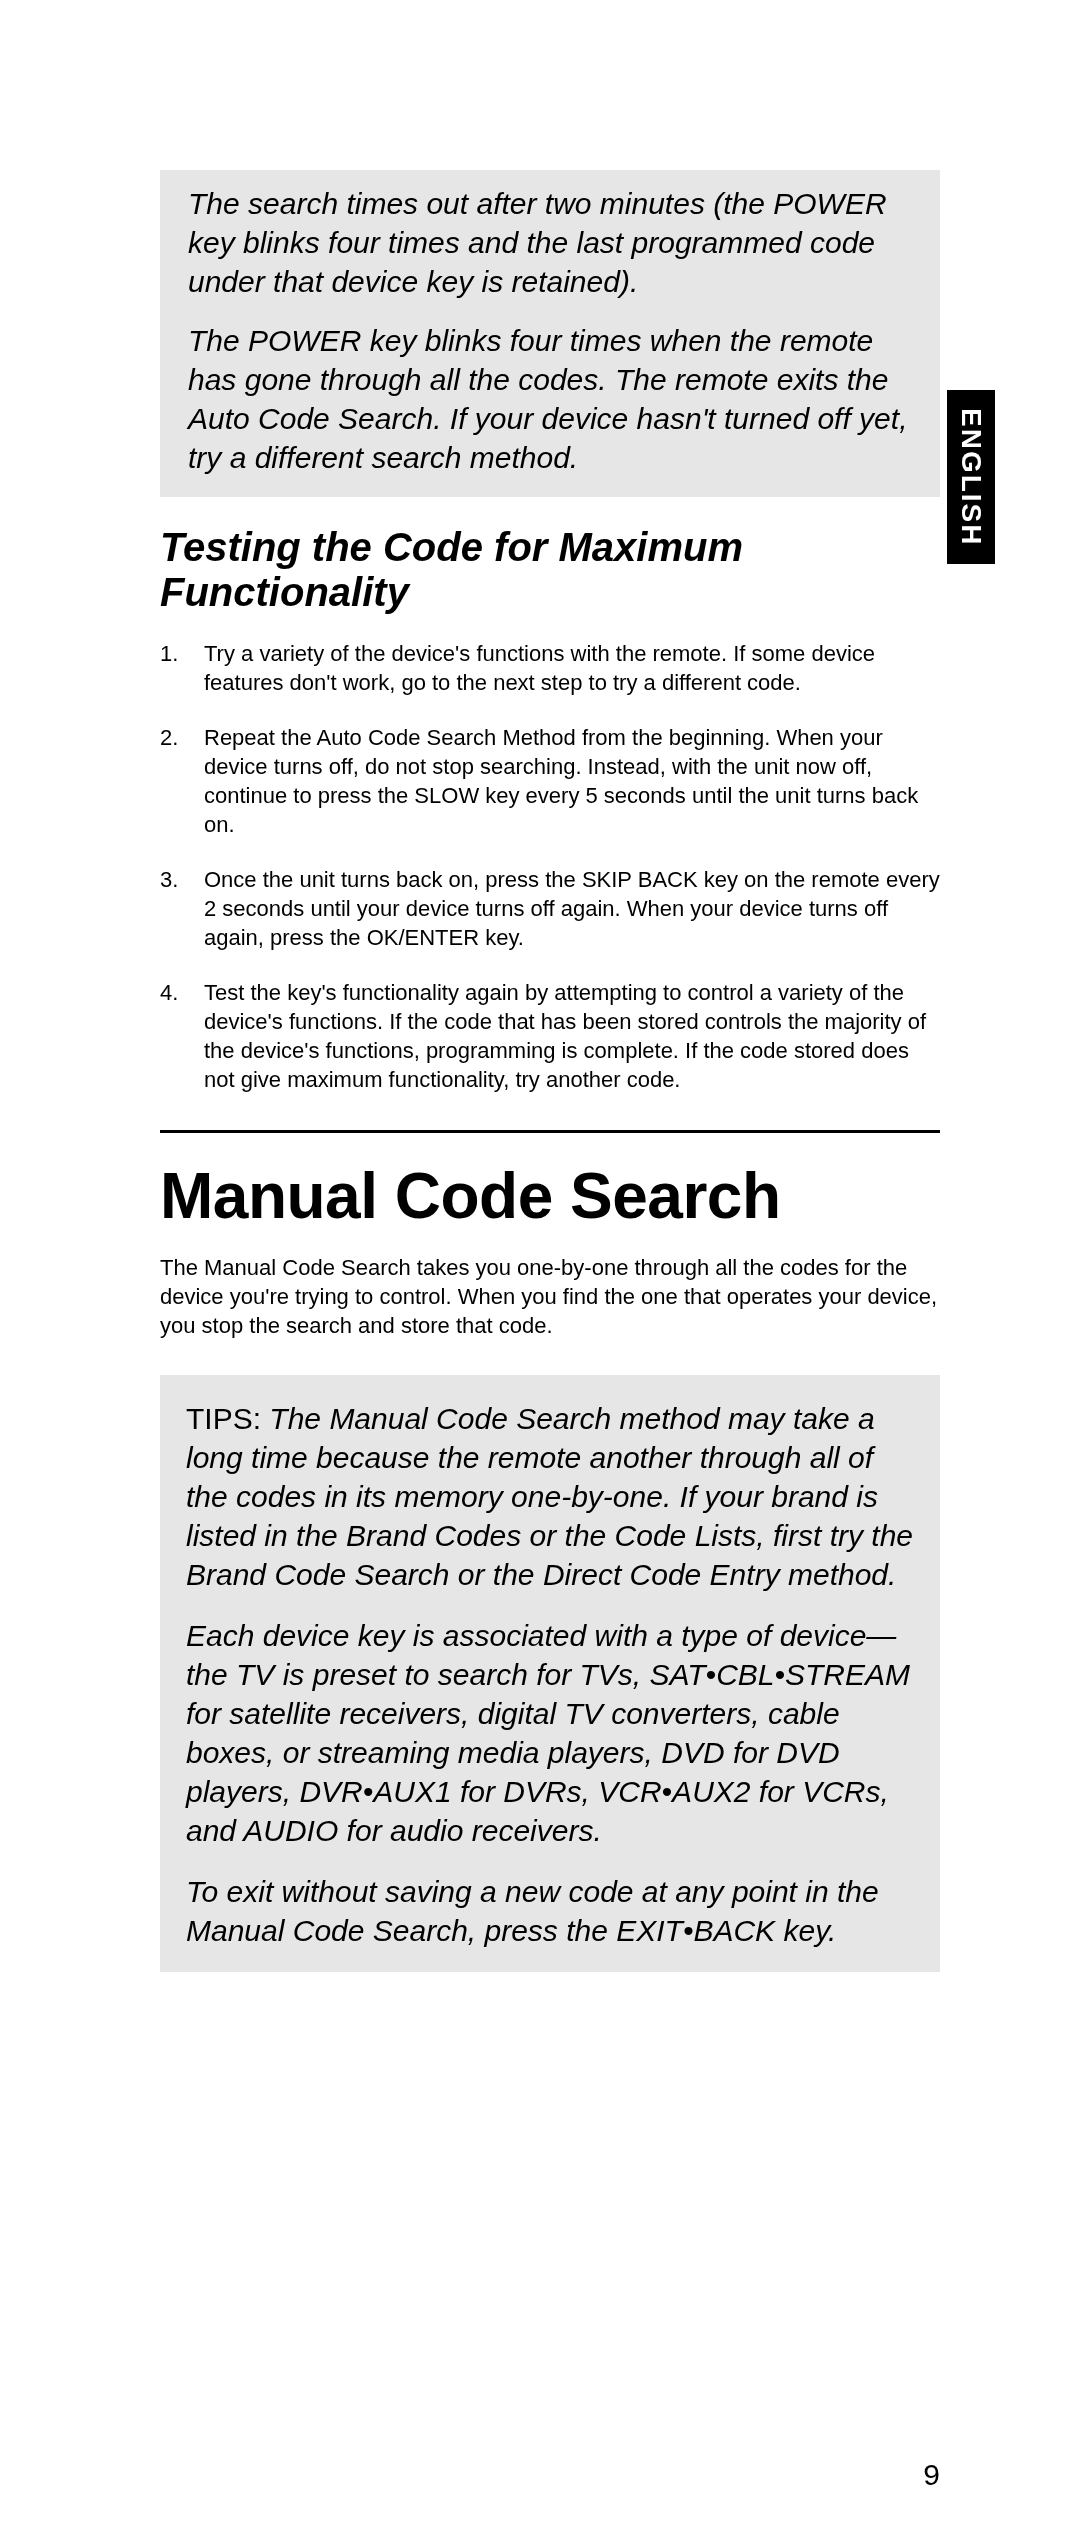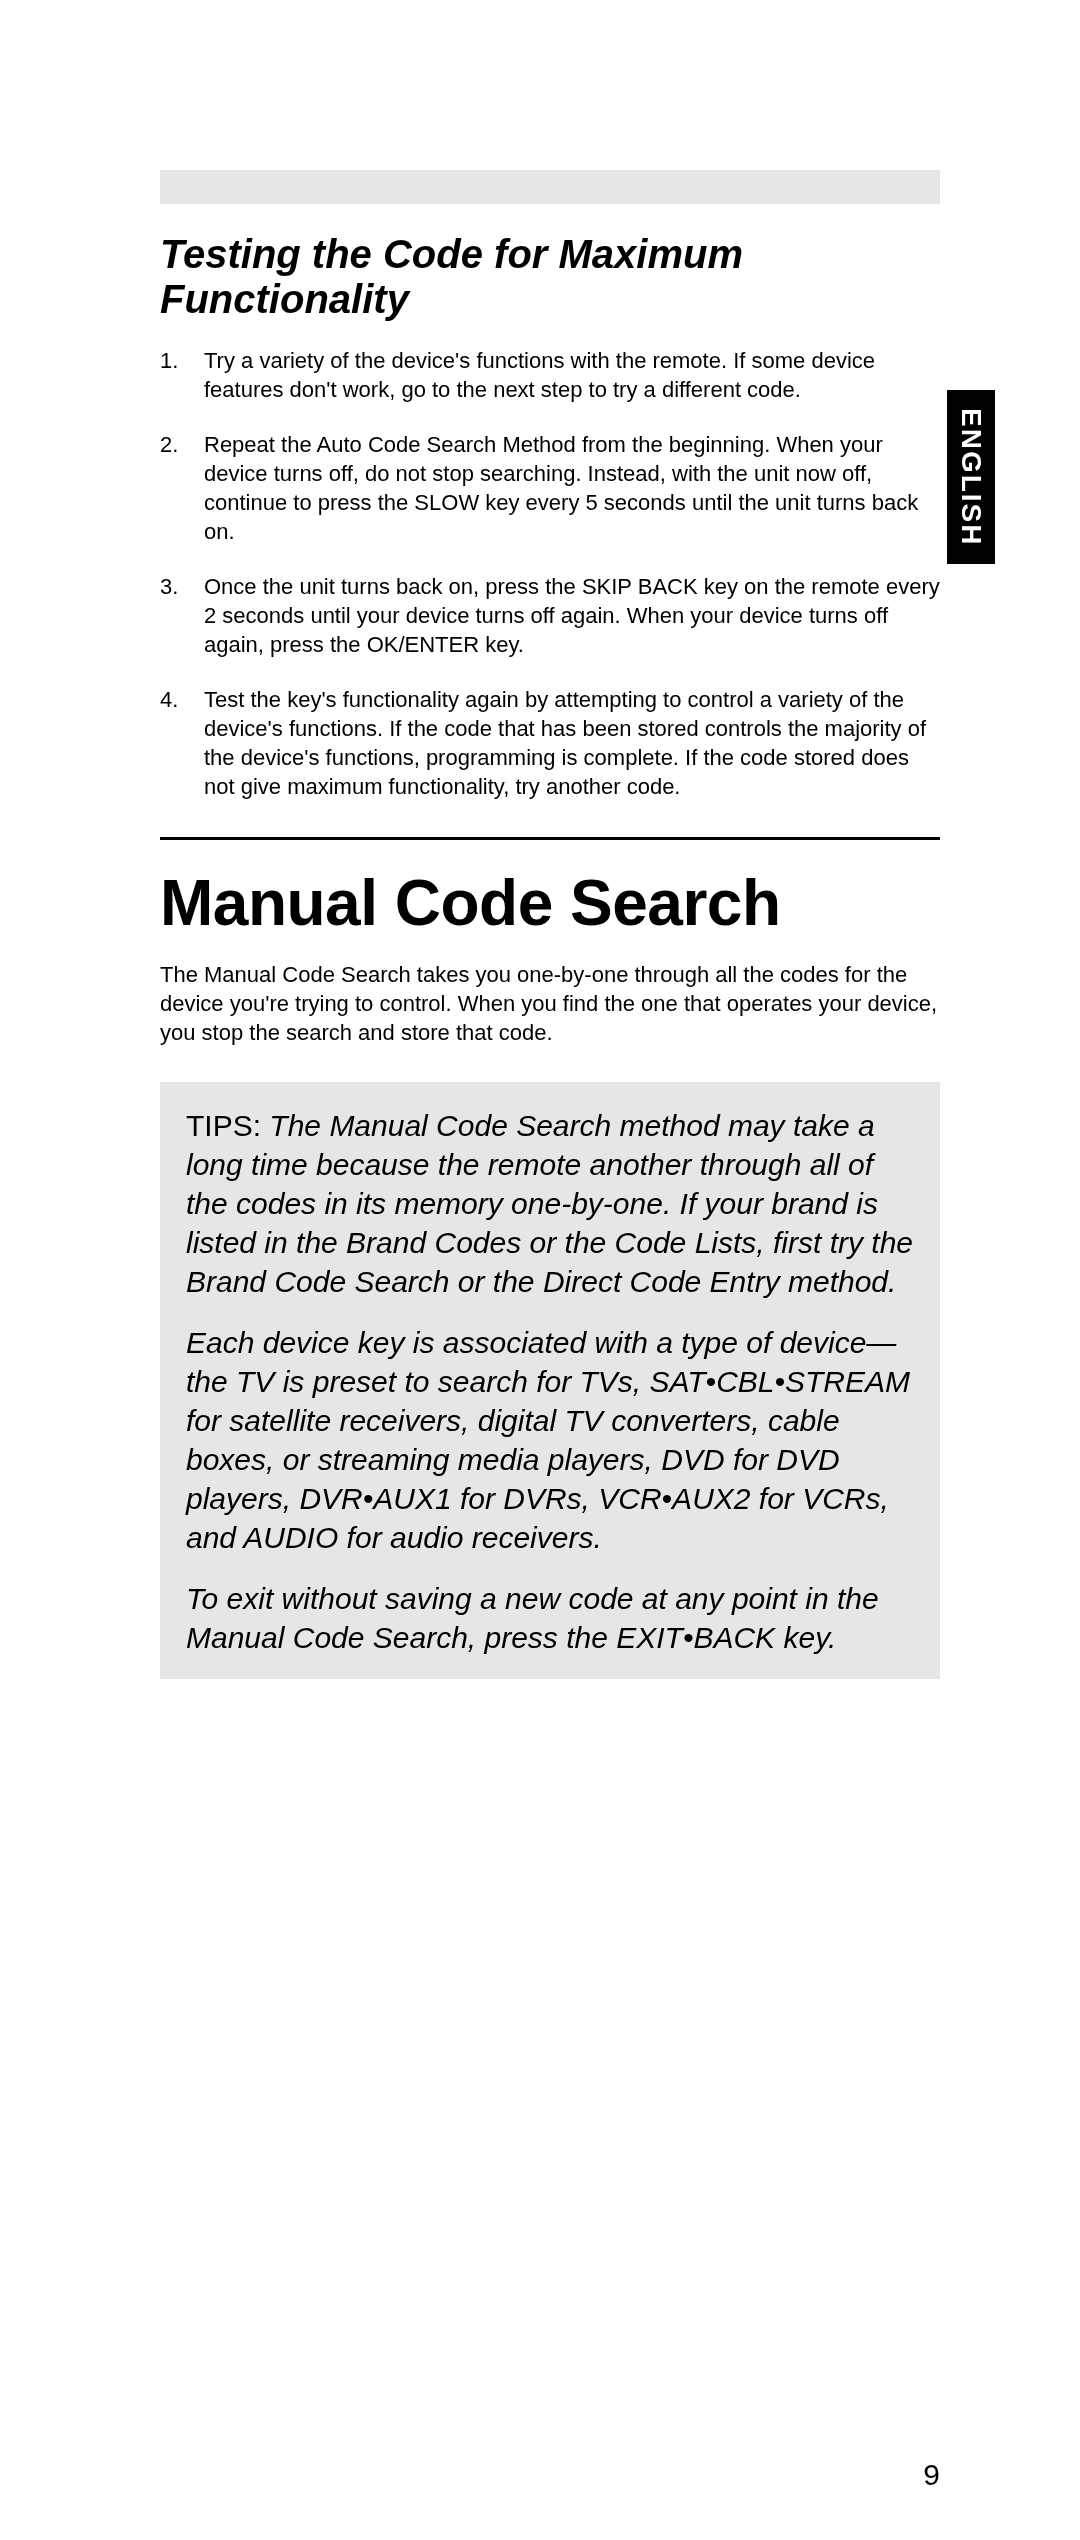--- a/index.html
+++ b/index.html
@@ -76,20 +76,22 @@
     right: 140px;
     font-size: 30px;
   }
 </style>
 </head>
 <body>
 
 <div class="side-tab">ENGLISH</div>
 
 <div class="note-box">
+  <p>The search times out after two minutes (the POWER key blinks four times and the last programmed code under that device key is retained).</p>
+  <p>The POWER key blinks four times when the remote has gone through all the codes. The remote exits the Auto Code Search. If your device hasn't turned off yet, try a different search method.</p>
 </div>
 
 <div class="subhead">Testing the Code for Maximum Functionality</div>
 
 <ol>
   <li>Try a variety of the device's functions with the remote. If some device features don't work, go to the next step to try a different code.</li>
   <li>Repeat the Auto Code Search Method from the beginning. When your device turns off, do not stop searching. Instead, with the unit now off, continue to press the SLOW key every 5 seconds until the unit turns back on.</li>
   <li>Once the unit turns back on, press the SKIP BACK key on the remote every 2 seconds until your device turns off again. When your device turns off again, press the OK/ENTER key.</li>
   <li>Test the key's functionality again by attempting to control a variety of the device's functions. If the code that has been stored controls the majority of the device's functions, programming is complete. If the code stored does not give maximum functionality, try another code.</li>
 </ol>

